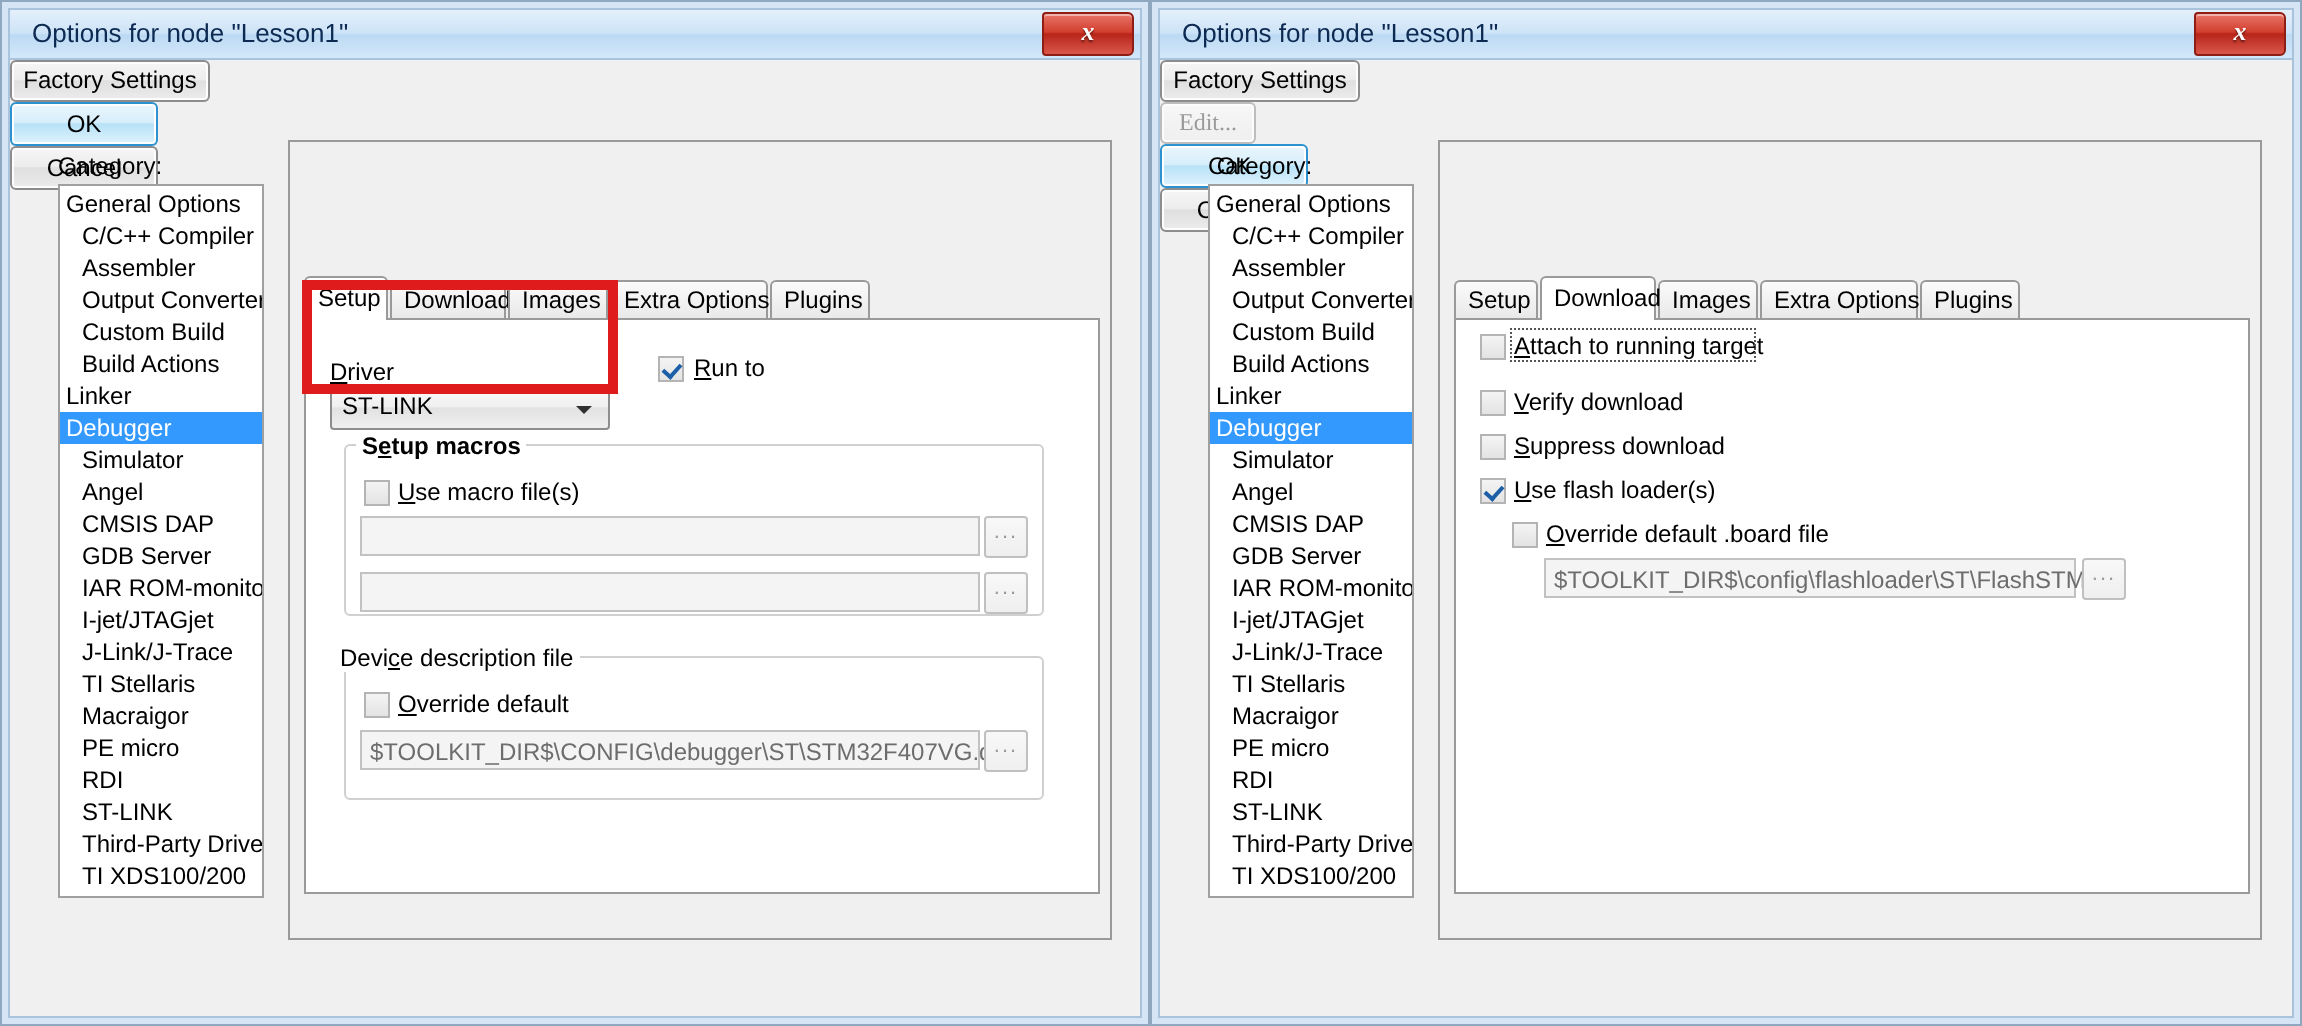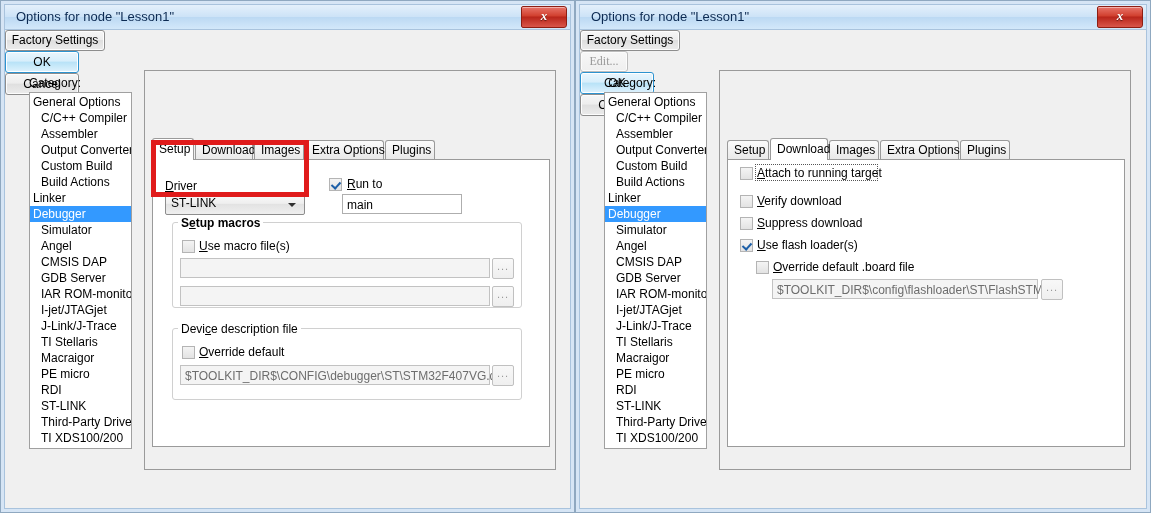--- a/index.html
+++ b/index.html
@@ -373,23 +373,20 @@
 
         <div class="stxt" style="left:160px; top:149px;"><span class="ul">D</span><span>river</span></div>
 
         <div class="combo" style="left:160px; top:163px; width:140px; height:22px;">
           <div class="combo-text">ST-LINK</div>
           <div class="combo-arrow"></div>
         </div>
 
         <div class="cb checked" style="left:324px; top:148px;"></div>
         <div class="cb-label" style="left:342px; top:147px;"><span class="ul">R</span>un to</div>
-        <div class="tbox" style="left:337px; top:164px; width:120px; height:20px;">
-          <div class="tbox-text">main</div>
-        </div>
 
         <div class="group" style="left:167px; top:192px; width:350px; height:86px;"></div>
         <div class="group-title" style="left:173px; top:186px;font-weight:bold;">S<span class="ul">e</span>tup macros</div>
 
         <div class="cb" style="left:177px; top:210px;"></div>
         <div class="cb-label" style="left:194px; top:209px;"><span class="ul">U</span>se macro file(s)</div>
 
         <div class="tbox disabled" style="left:175px; top:228px; width:310px; height:20px;">
           <div class="tbox-text"></div>
         </div>
@@ -398,21 +395,21 @@
         </div>
 
         <div class="tbox disabled" style="left:175px; top:256px; width:310px; height:20px;">
           <div class="tbox-text"></div>
         </div>
         <div class="browse" style="left:487px; top:256px;">
           <span>...</span>
         </div>
 
         <div class="group" style="left:167px; top:298px; width:350px; height:72px;"></div>
-        <div class="group-title" style="left:173px; top:292px;">Devi<span class="ul">c</span>e description file</div>
+        <div class="group-title" style="left:162px; top:292px;">Devi<span class="ul">c</span>e description file</div>
 
         <div class="cb" style="left:177px; top:316px;"></div>
         <div class="cb-label" style="left:194px; top:315px;"><span class="ul">O</span>verride default</div>
 
         <div class="tbox disabled" style="left:175px; top:335px; width:310px; height:20px;">
           <div class="tbox-text">$TOOLKIT_DIR$\CONFIG\debugger\ST\STM32F407VG.ddf</div>
         </div>
         <div class="browse" style="left:487px; top:335px;">
           <span>...</span>
         </div>

